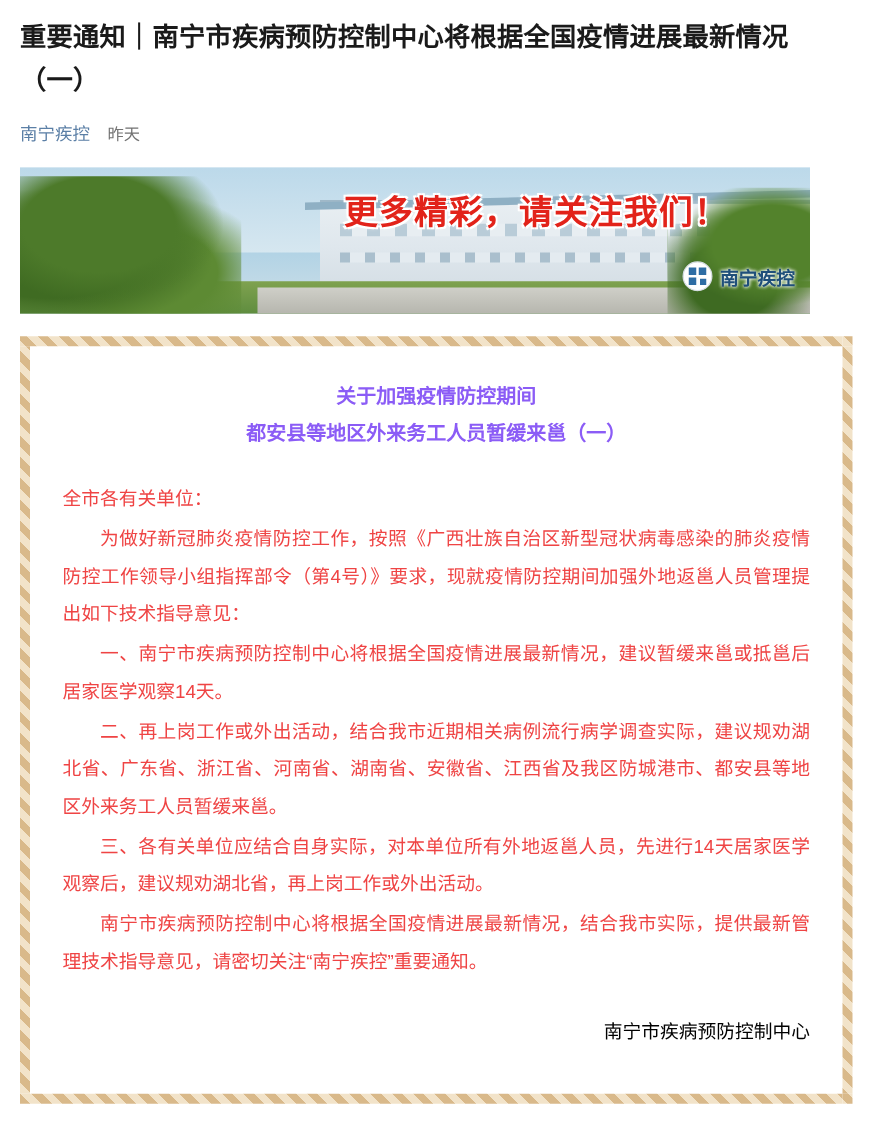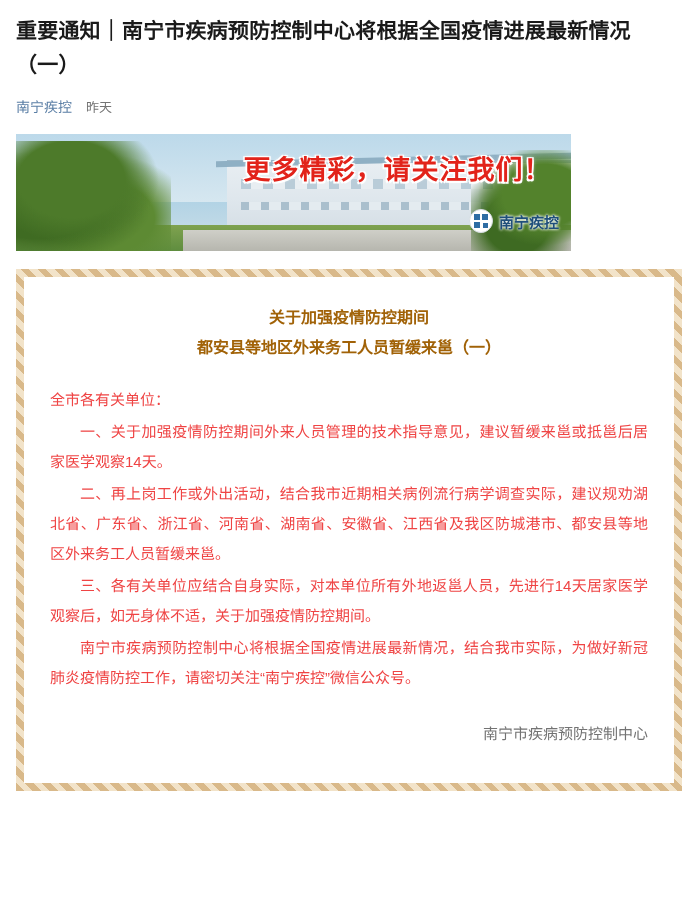--- a/index.html
+++ b/index.html
@@ -37,21 +37,21 @@
     color: #5b7fa6;
   }
   .meta-time {
     font-size: 13px;
     color: #737373;
   }
 
   
   .banner {
     position: relative;
-    width: 555px;
+    width: 632px;
     height: 117px;
     margin: 0 0 18px 0;
     overflow: hidden;
     background: linear-gradient(to bottom, #bcd9ea 0%, #a9cfe4 45%, #cfe0e8 100%);
   }
   .banner .sky {
     position: absolute; left:0; top:0; width:100%; height:58%;
     background: linear-gradient(to bottom,#bcd9ea,#d6e7f0);
   }
   .banner .building {
@@ -150,39 +150,39 @@
         #f2e3c9 6px 12px
     ) 8;
     background: #ffffff;
     padding: 26px 26px 34px 26px;
     margin-bottom: 22px;
   }
   .notice-head {
     text-align: center;
     font-size: 16px;
     font-weight: bold;
-    color: #a16207;
+    color: #8b5cf6;
     line-height: 30px;
     margin-bottom: 22px;
   }
   .notice-head div { white-space: nowrap; }
   .notice-p {
     font-size: 15px;
     line-height: 30px;
     color: #ef4444;
     text-align: justify;
     margin: 0 0 2px 0;
   }
   .notice-p.indent { text-indent: 2em; }
   .sign {
     margin-top: 26px;
     text-align: right;
     font-size: 15px;
     line-height: 30px;
-    color: #737373;
+    color: #000000;
   }
   .footer-space { height: 16px; }
 </style>
 </head>
 <body>
 
 <div class="article">
 
   <h1 class="article-title">重要通知｜南宁市疾病预防控制中心将根据全国疫情进展最新情况（一）</h1>
 
@@ -208,24 +208,25 @@
     </div>
   </div>
 
   <div class="notice-card">
     <div class="notice-head">
       <div>关于加强疫情防控期间</div>
       <div>都安县等地区外来务工人员暂缓来邕（一）</div>
     </div>
 
     <p class="notice-p">全市各有关单位：</p>
-    <p class="notice-p indent">一、关于加强疫情防控期间外来人员管理的技术指导意见，建议暂缓来邕或抵邕后居家医学观察14天。</p>
+    <p class="notice-p indent">为做好新冠肺炎疫情防控工作，按照《广西壮族自治区新型冠状病毒感染的肺炎疫情防控工作领导小组指挥部令（第4号）》要求，现就疫情防控期间加强外地返邕人员管理提出如下技术指导意见：</p>
+    <p class="notice-p indent">一、南宁市疾病预防控制中心将根据全国疫情进展最新情况，建议暂缓来邕或抵邕后居家医学观察14天。</p>
     <p class="notice-p indent">二、再上岗工作或外出活动，结合我市近期相关病例流行病学调查实际，建议规劝湖北省、广东省、浙江省、河南省、湖南省、安徽省、江西省及我区防城港市、都安县等地区外来务工人员暂缓来邕。</p>
-    <p class="notice-p indent">三、各有关单位应结合自身实际，对本单位所有外地返邕人员，先进行14天居家医学观察后，如无身体不适，关于加强疫情防控期间。</p>
-    <p class="notice-p indent">南宁市疾病预防控制中心将根据全国疫情进展最新情况，结合我市实际，为做好新冠肺炎疫情防控工作，请密切关注“南宁疾控”微信公众号。</p>
+    <p class="notice-p indent">三、各有关单位应结合自身实际，对本单位所有外地返邕人员，先进行14天居家医学观察后，建议规劝湖北省，再上岗工作或外出活动。</p>
+    <p class="notice-p indent">南宁市疾病预防控制中心将根据全国疫情进展最新情况，结合我市实际，提供最新管理技术指导意见，请密切关注“南宁疾控”重要通知。</p>
 
     <div class="sign">
       <div>南宁市疾病预防控制中心</div>
     </div>
   </div>
 
   <div class="footer-space"></div>
 </div>
 
 </body></html>

